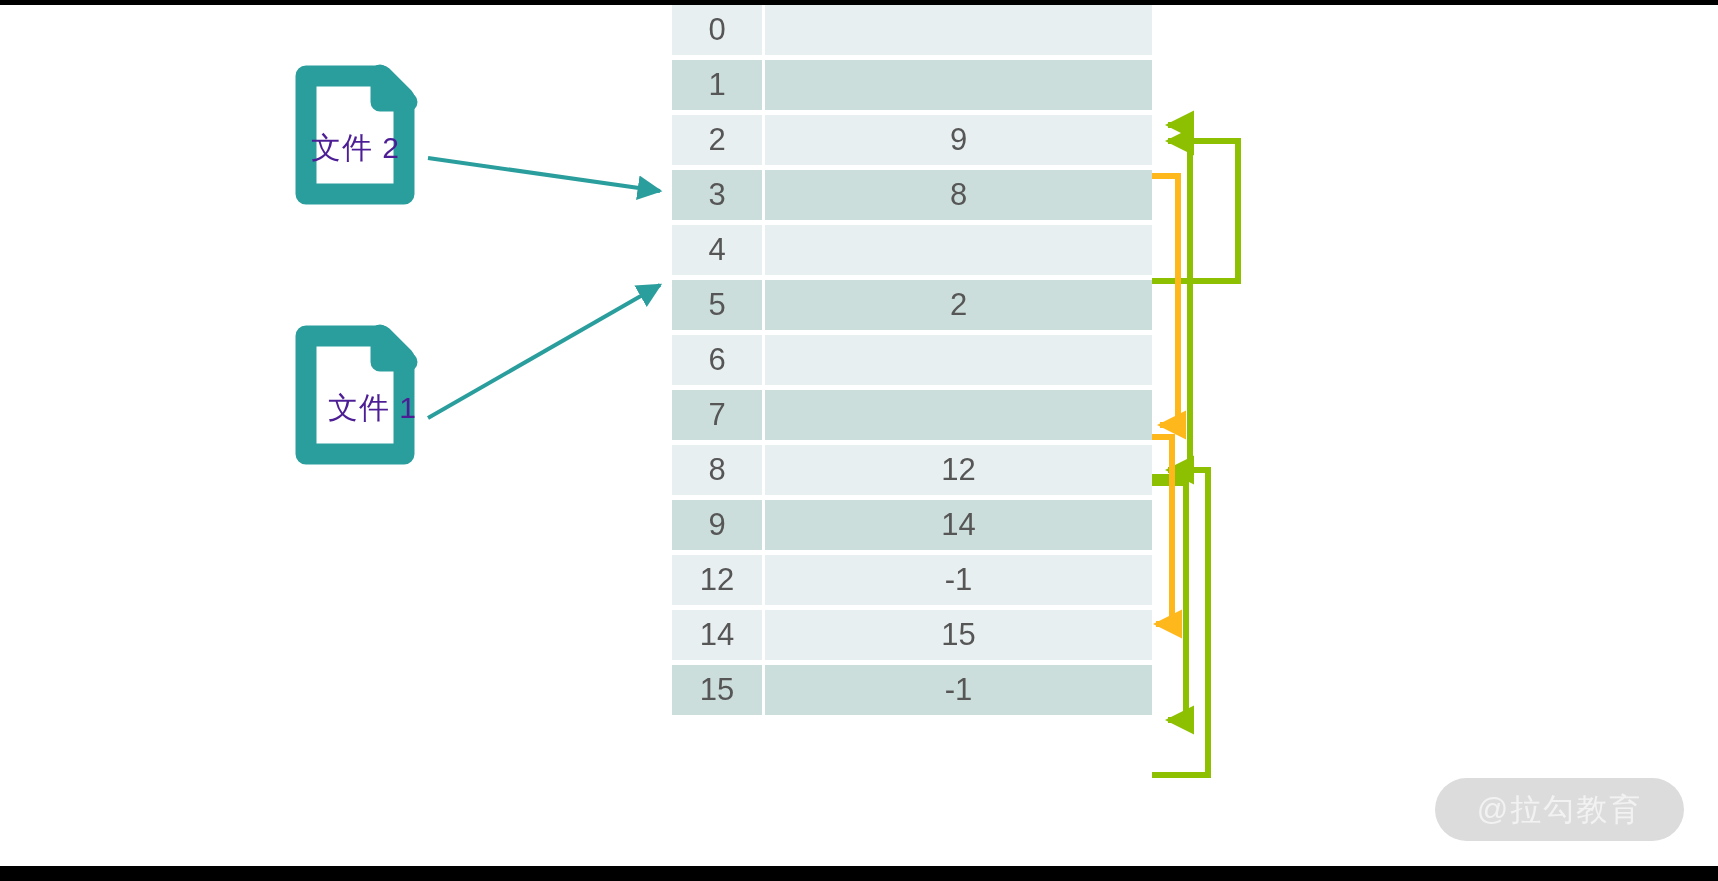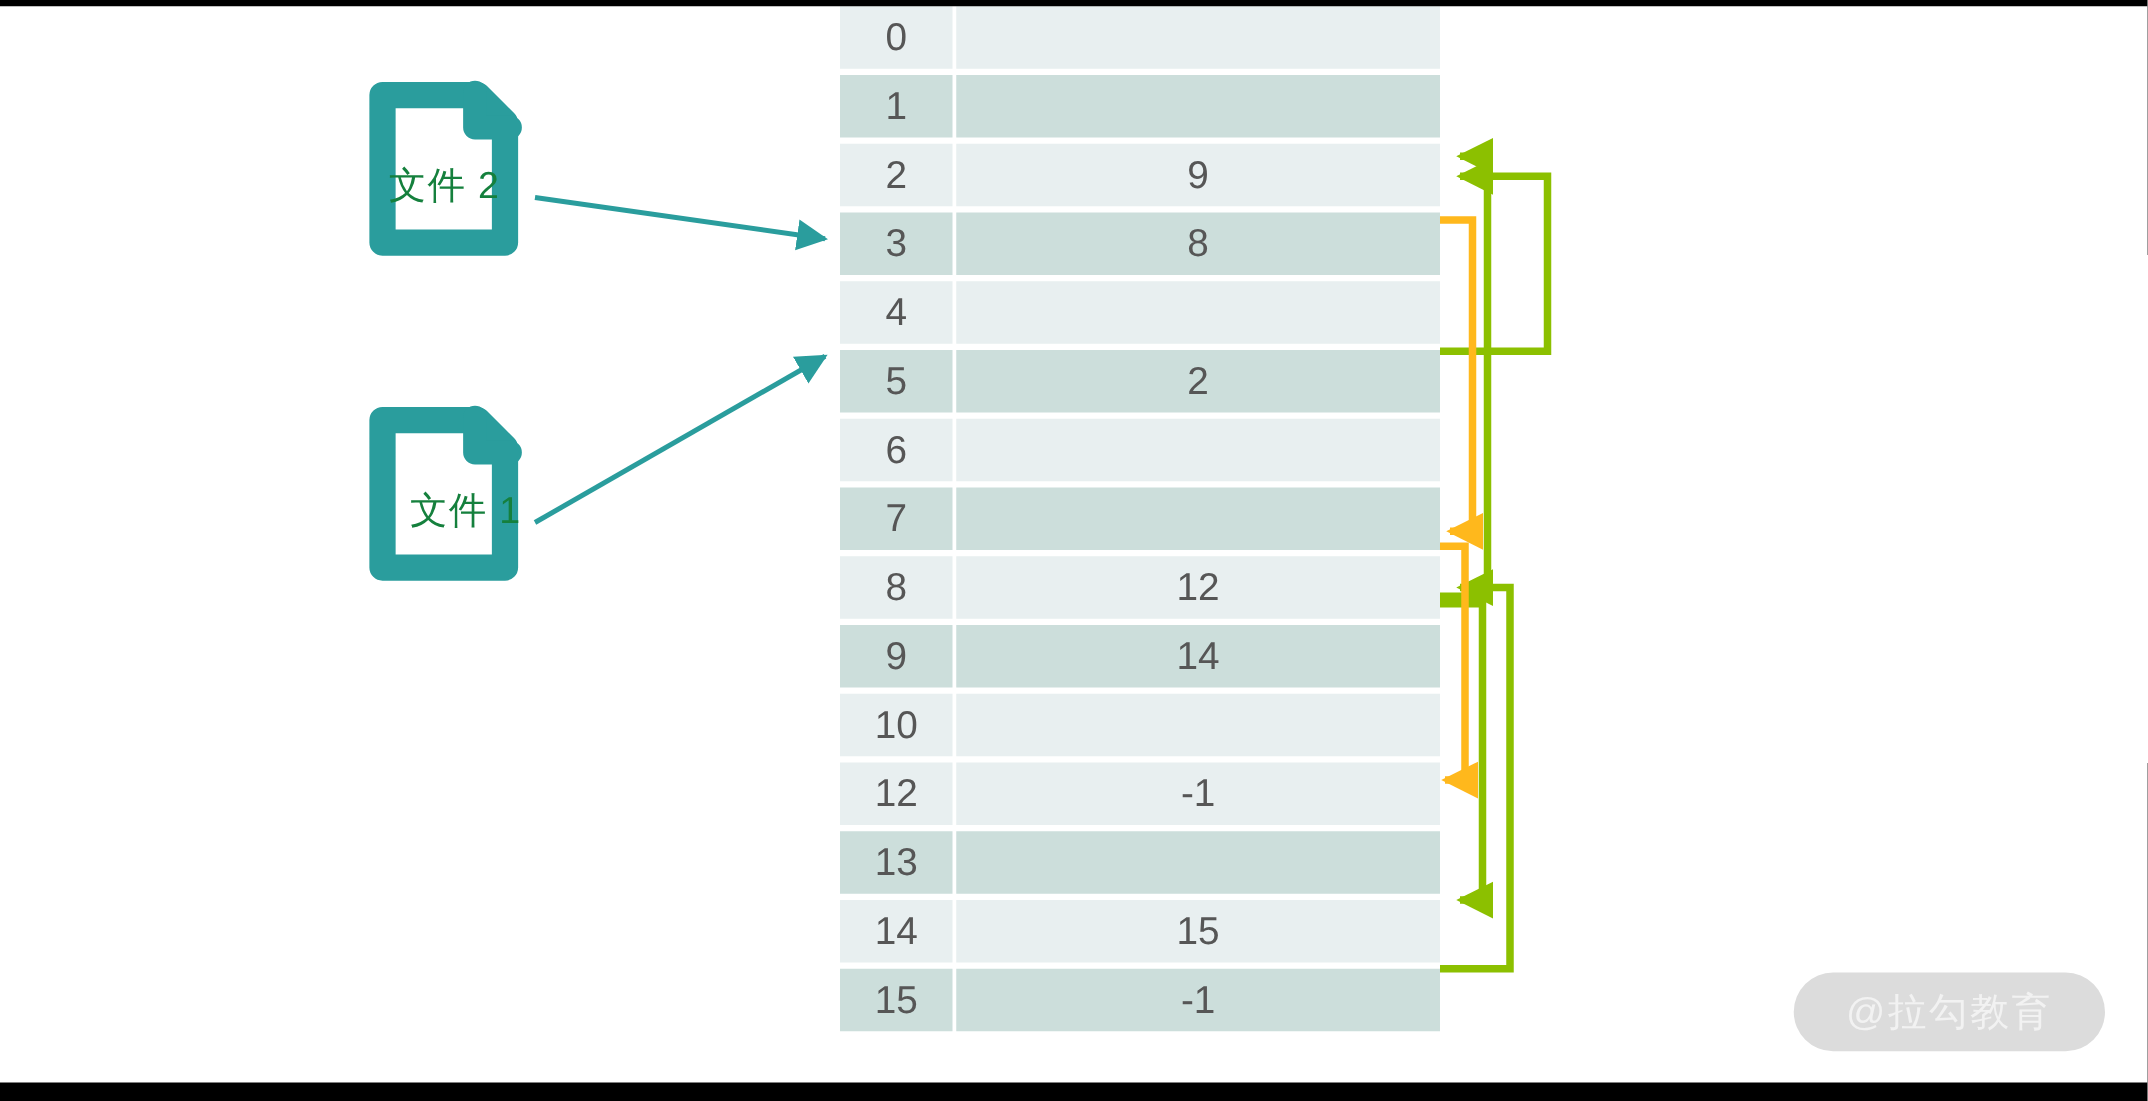--- a/index.html
+++ b/index.html
@@ -30,21 +30,21 @@
     flex:1;display:flex;align-items:center;justify-content:center;
     font-size:31px;color:#565656;
   }
   .row.light .idx,.row.light .val{background:#e8eff0;}
   .row.dark  .idx,.row.dark  .val{background:#ccdedb;}
 
   
   .fileicon{position:absolute;width:0;height:0;}
   .fileicon svg{display:block;}
   .filelabel{
-    position:absolute;font-size:30px;color:#15803d;
+    position:absolute;font-size:30px;color:#4c1d95;
     white-space:nowrap;letter-spacing:1px;
   }
 
   
   #overlay{position:absolute;left:0;top:0;width:1718px;height:881px;
            pointer-events:none;}
 
   
   #watermark{
     position:absolute;left:1435px;top:778px;
@@ -110,30 +110,22 @@
     </div>
     <div class="row light">
       <div class="idx">8</div>
       <div class="val">12</div>
     </div>
     <div class="row dark">
       <div class="idx">9</div>
       <div class="val">14</div>
     </div>
     <div class="row light">
-      <div class="idx">10</div>
-      <div class="val"></div>
-    </div>
-    <div class="row light">
       <div class="idx">12</div>
       <div class="val">-1</div>
-    </div>
-    <div class="row dark">
-      <div class="idx">13</div>
-      <div class="val"></div>
     </div>
     <div class="row light">
       <div class="idx">14</div>
       <div class="val">15</div>
     </div>
     <div class="row dark">
       <div class="idx">15</div>
       <div class="val">-1</div>
     </div>
   </div>

